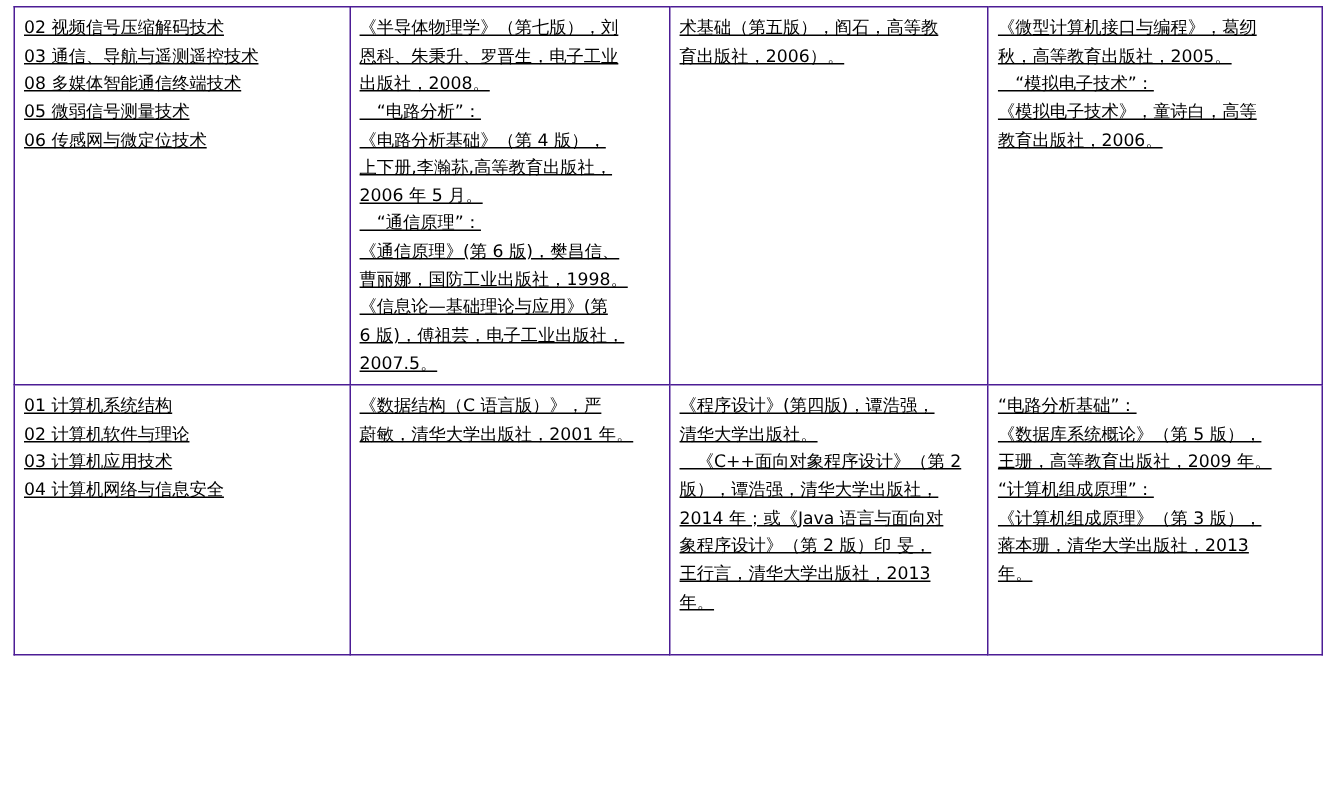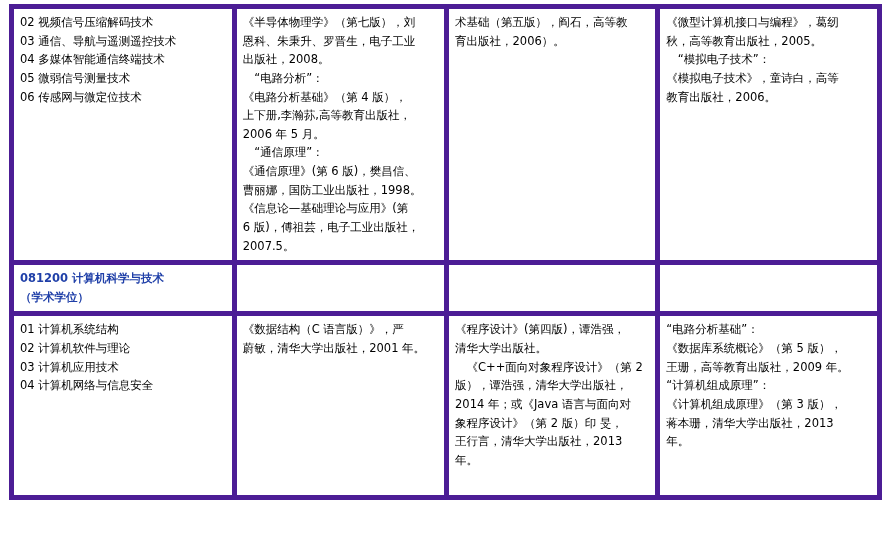--- a/index.html
+++ b/index.html
@@ -21,23 +21,24 @@
   }
   table.doc-table {
     border-collapse: collapse;
     table-layout: fixed;
     width: 873px;
     margin: 4px 0 0 9px;
     font-size: 11.5px;
     line-height: 1.62;
   }
   table.doc-table td {
-    border: 5px solid #4c1d95;
+    border: 1px solid #4c1d95;
     vertical-align: top;
     padding: 4px 6px 5px 6px;
+    text-decoration: underline;
   }
   col.c1 { width: 215px; }
   col.c2 { width: 205px; }
   col.c3 { width: 204px; }
   col.c4 { width: 214px; }
 
   .cell-lines > div {
     white-space: pre-wrap;
   }
   .major {
@@ -68,21 +69,21 @@
         <col class="c3">
         <col class="c4">
     </colgroup>
     <tbody>
 
       <tr>
         <td>
           <div class="cell-lines nowrap-list">
             <div>02 视频信号压缩解码技术</div>
             <div>03 通信、导航与遥测遥控技术</div>
-            <div>04 多媒体智能通信终端技术</div>
+            <div>08 多媒体智能通信终端技术</div>
             <div>05 微弱信号测量技术</div>
             <div>06 传感网与微定位技术</div>
           </div>
         </td>
         <td>
           <div class="cell-lines">
             <div>《半导体物理学》（第七版），刘</div>
             <div>恩科、朱秉升、罗晋生，电子工业</div>
             <div>出版社，2008。</div>
             <div>　“电路分析”：</div>
@@ -107,37 +108,20 @@
           <div class="cell-lines">
             <div>《微型计算机接口与编程》，葛纫</div>
             <div>秋，高等教育出版社，2005。</div>
             <div>　“模拟电子技术”：</div>
             <div>《模拟电子技术》，童诗白，高等</div>
             <div>教育出版社，2006。</div>
           </div>
         </td>
       </tr>
 
-      <tr>
-        <td>
-          <div class="cell-lines">
-            <div class="major">081200 计算机科学与技术</div>
-            <div class="major-line2">（学术学位）</div>
-          </div>
-        </td>
-        <td>
-            <div class="cell-lines"></div>
-          </td>
-        <td>
-            <div class="cell-lines"></div>
-          </td>
-        <td>
-            <div class="cell-lines"></div>
-          </td>
-      </tr>
 
       <tr class="row-mid">
         <td class="tall">
           <div class="cell-lines nowrap-list">
             <div>01 计算机系统结构</div>
             <div>02 计算机软件与理论</div>
             <div>03 计算机应用技术</div>
             <div>04 计算机网络与信息安全</div>
           </div>
         </td>

